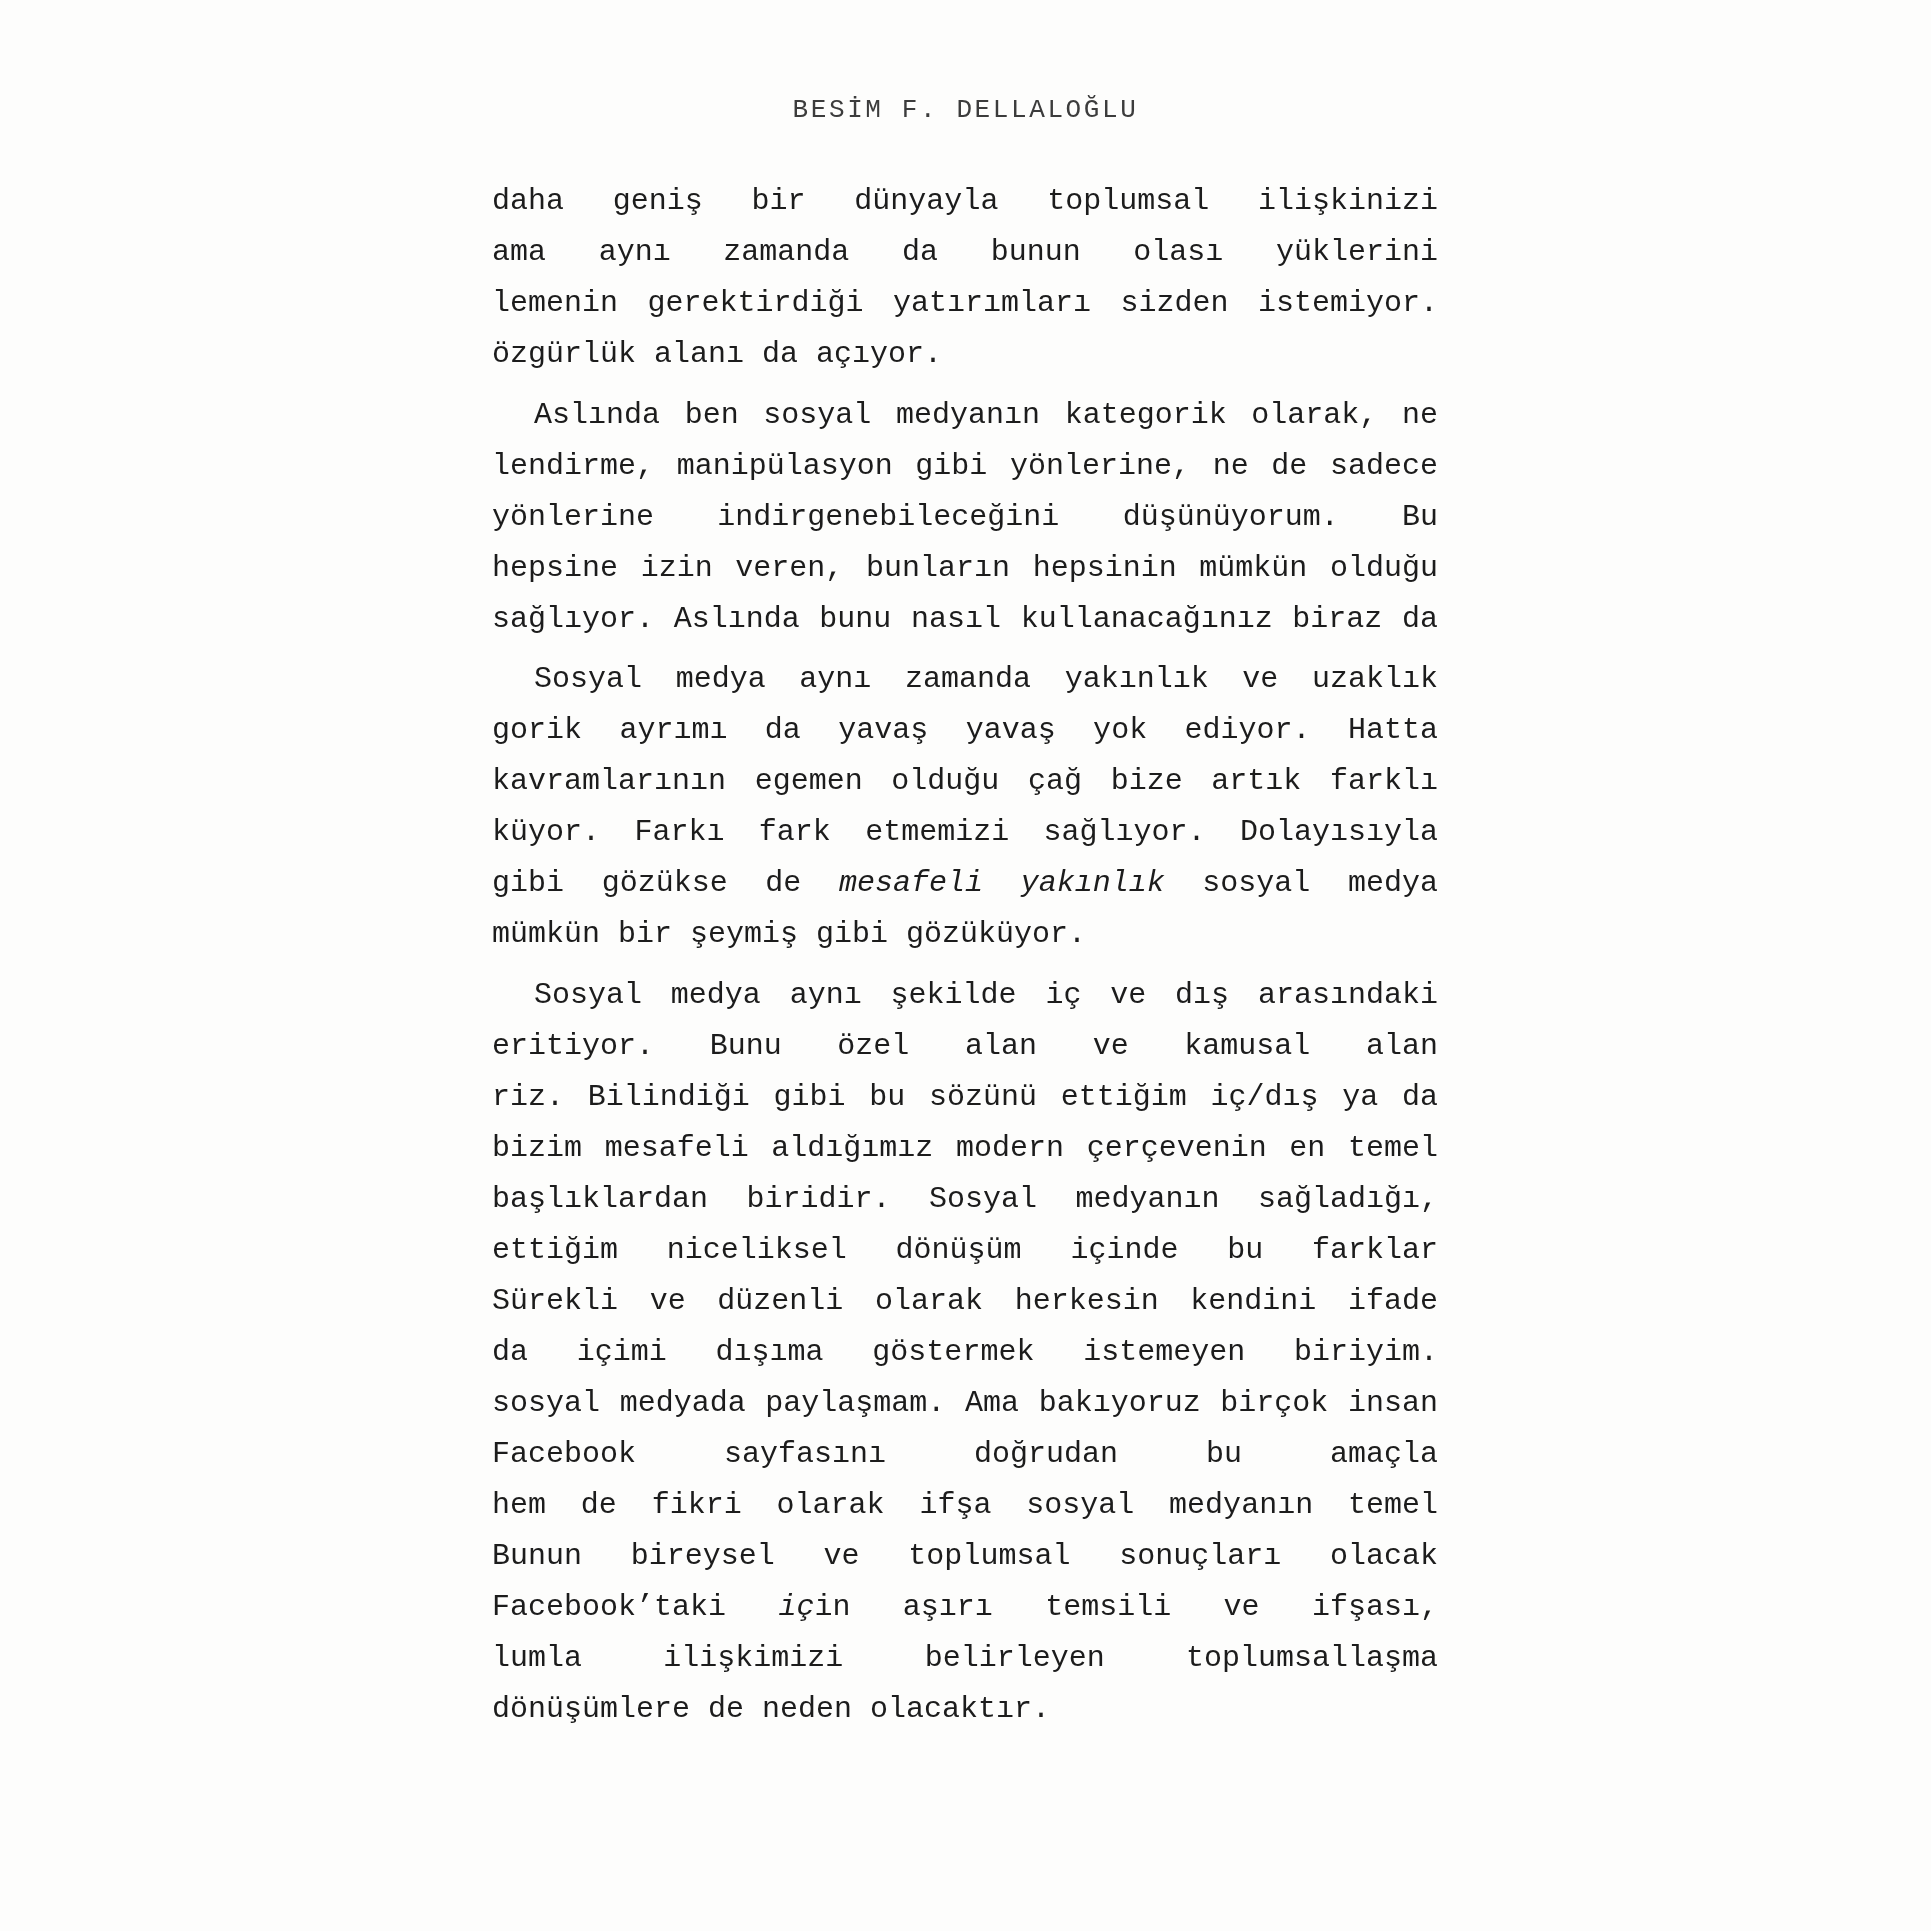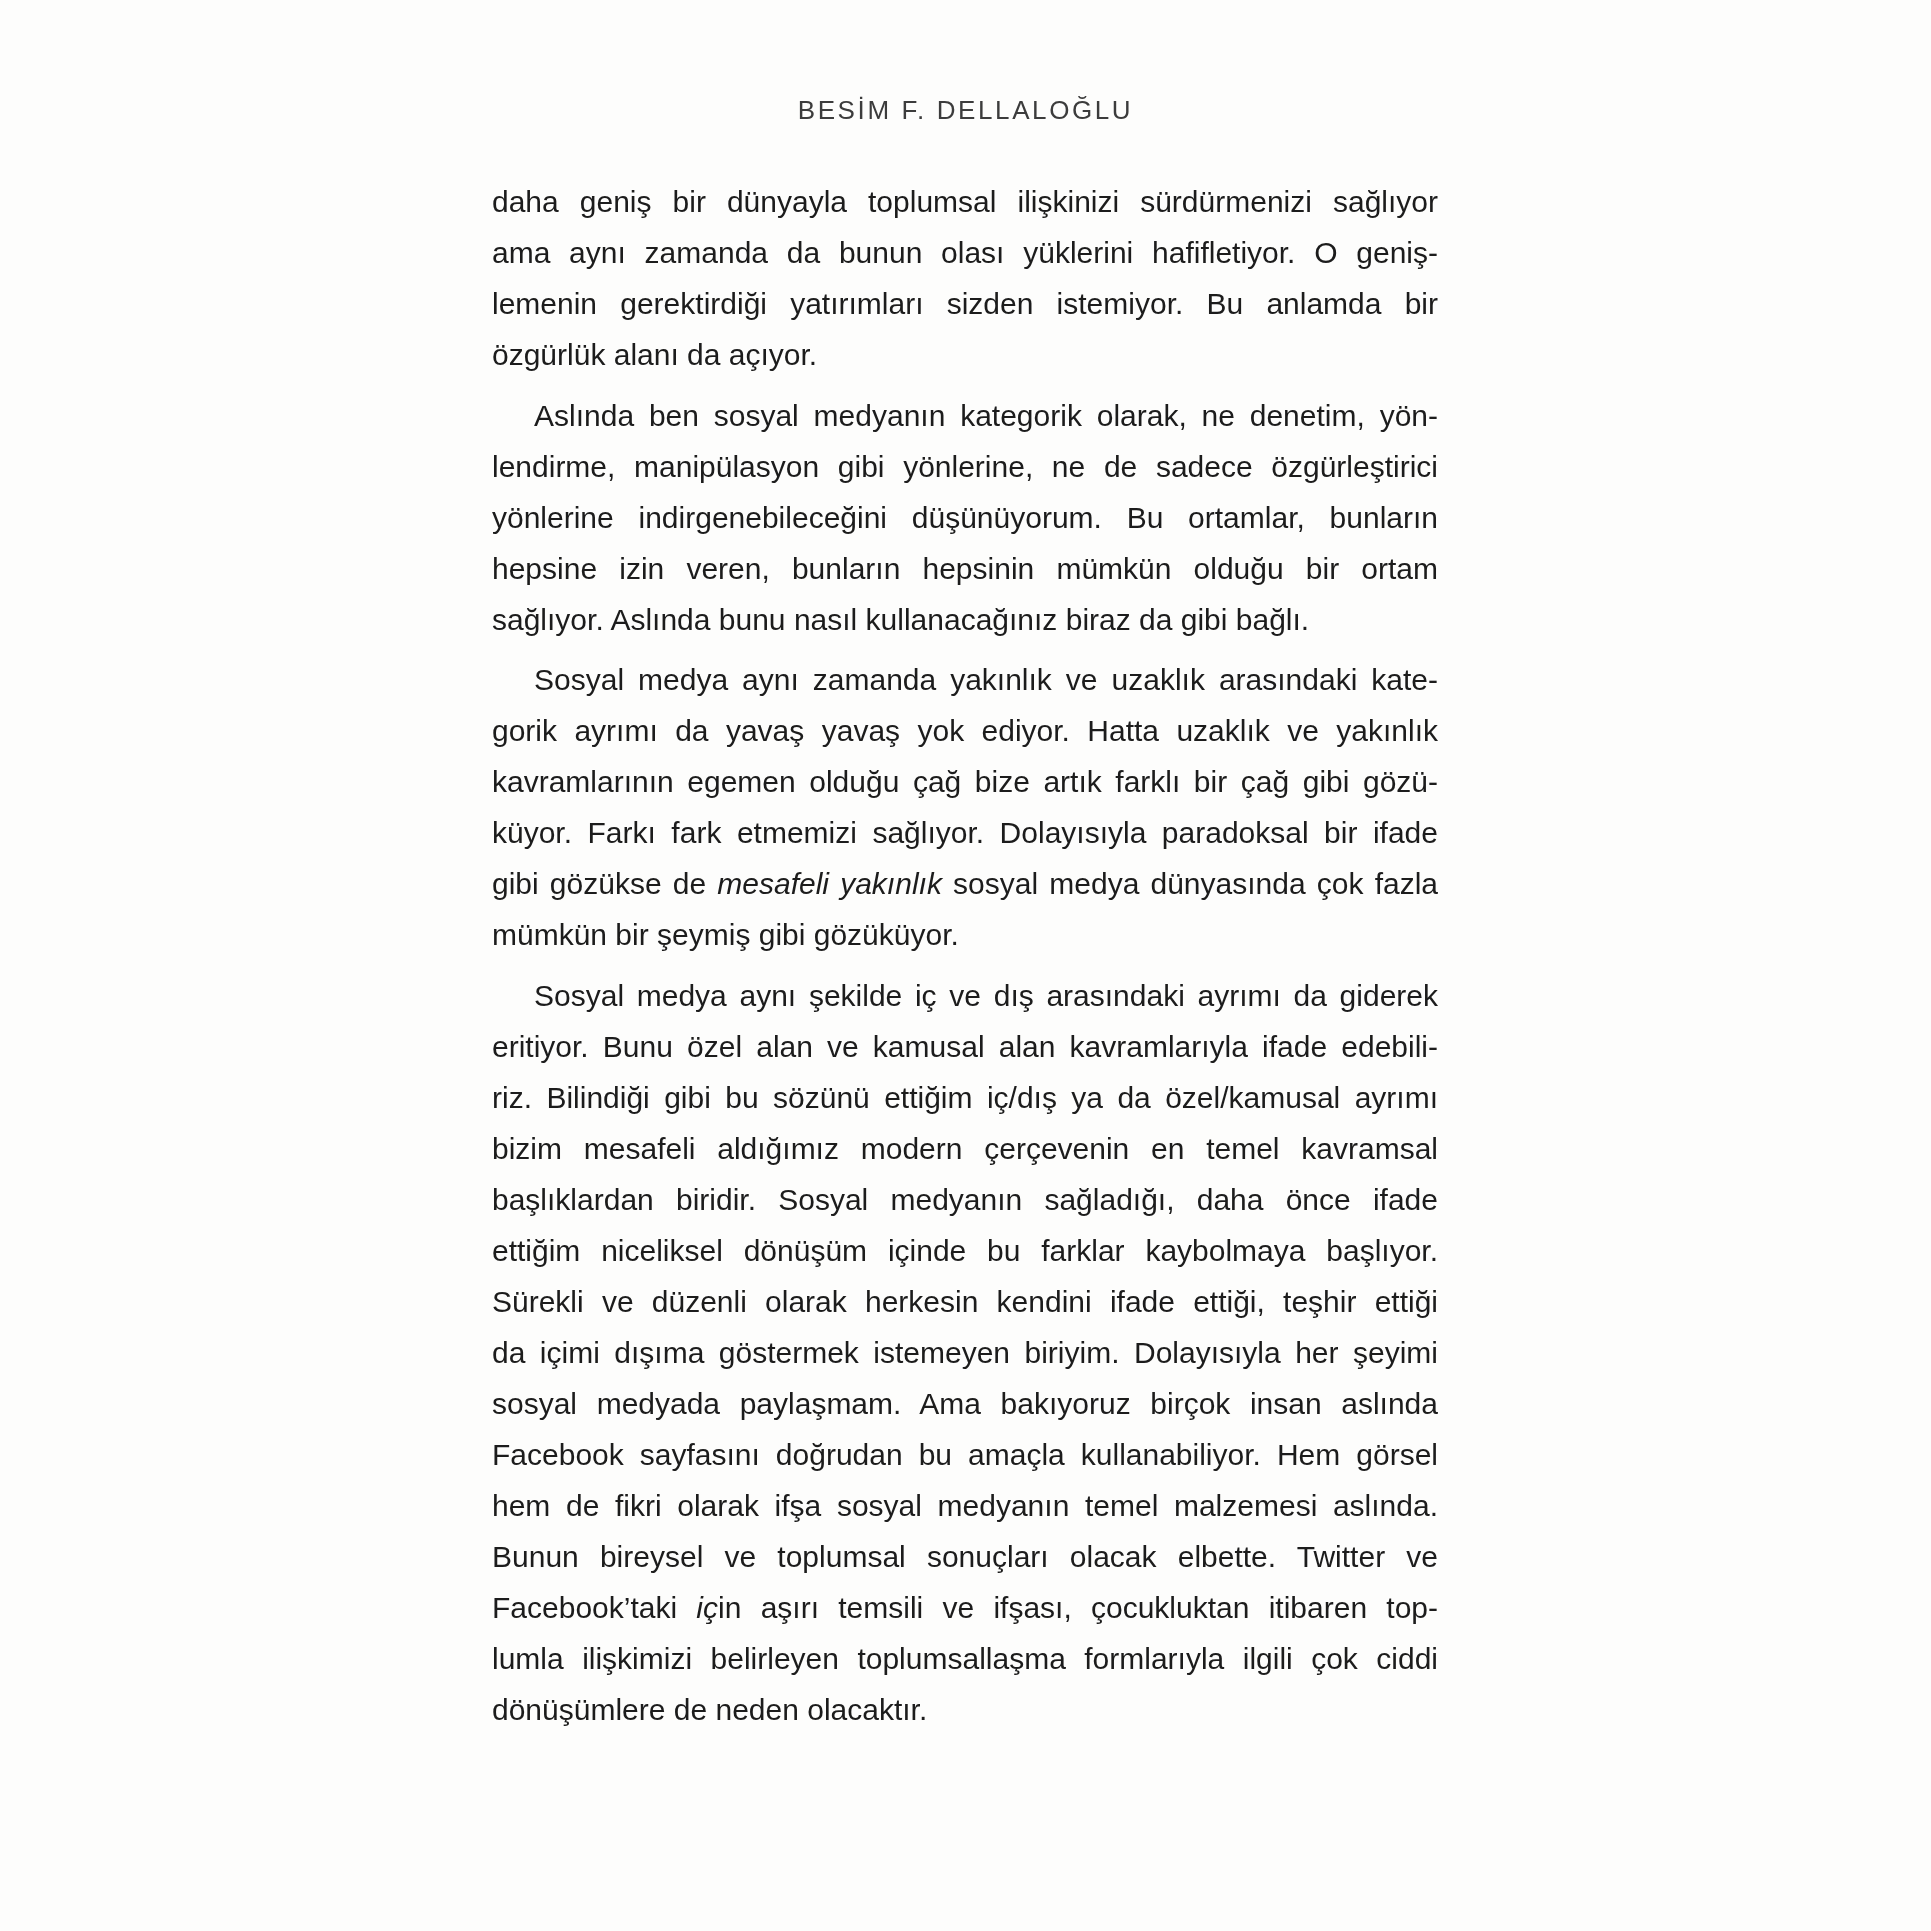--- a/index.html
+++ b/index.html
@@ -9,21 +9,21 @@
   }
   * { margin: 0; padding: 0; box-sizing: border-box; }
   html, body {
     background: var(--bg);
   }
   .page {
     position: relative;
     width: 1931px;
     height: 1787px;
     background: var(--bg);
-    font-family: Liberation Sans, sans-serif;
+    font-family: Liberation Mono, monospace;
     color: var(--text);
     overflow: hidden;
   }
   .running-header {
     position: absolute;
     top: 95px;
     left: 0;
     width: 100%;
     text-align: center;
     font-size: 26px;

